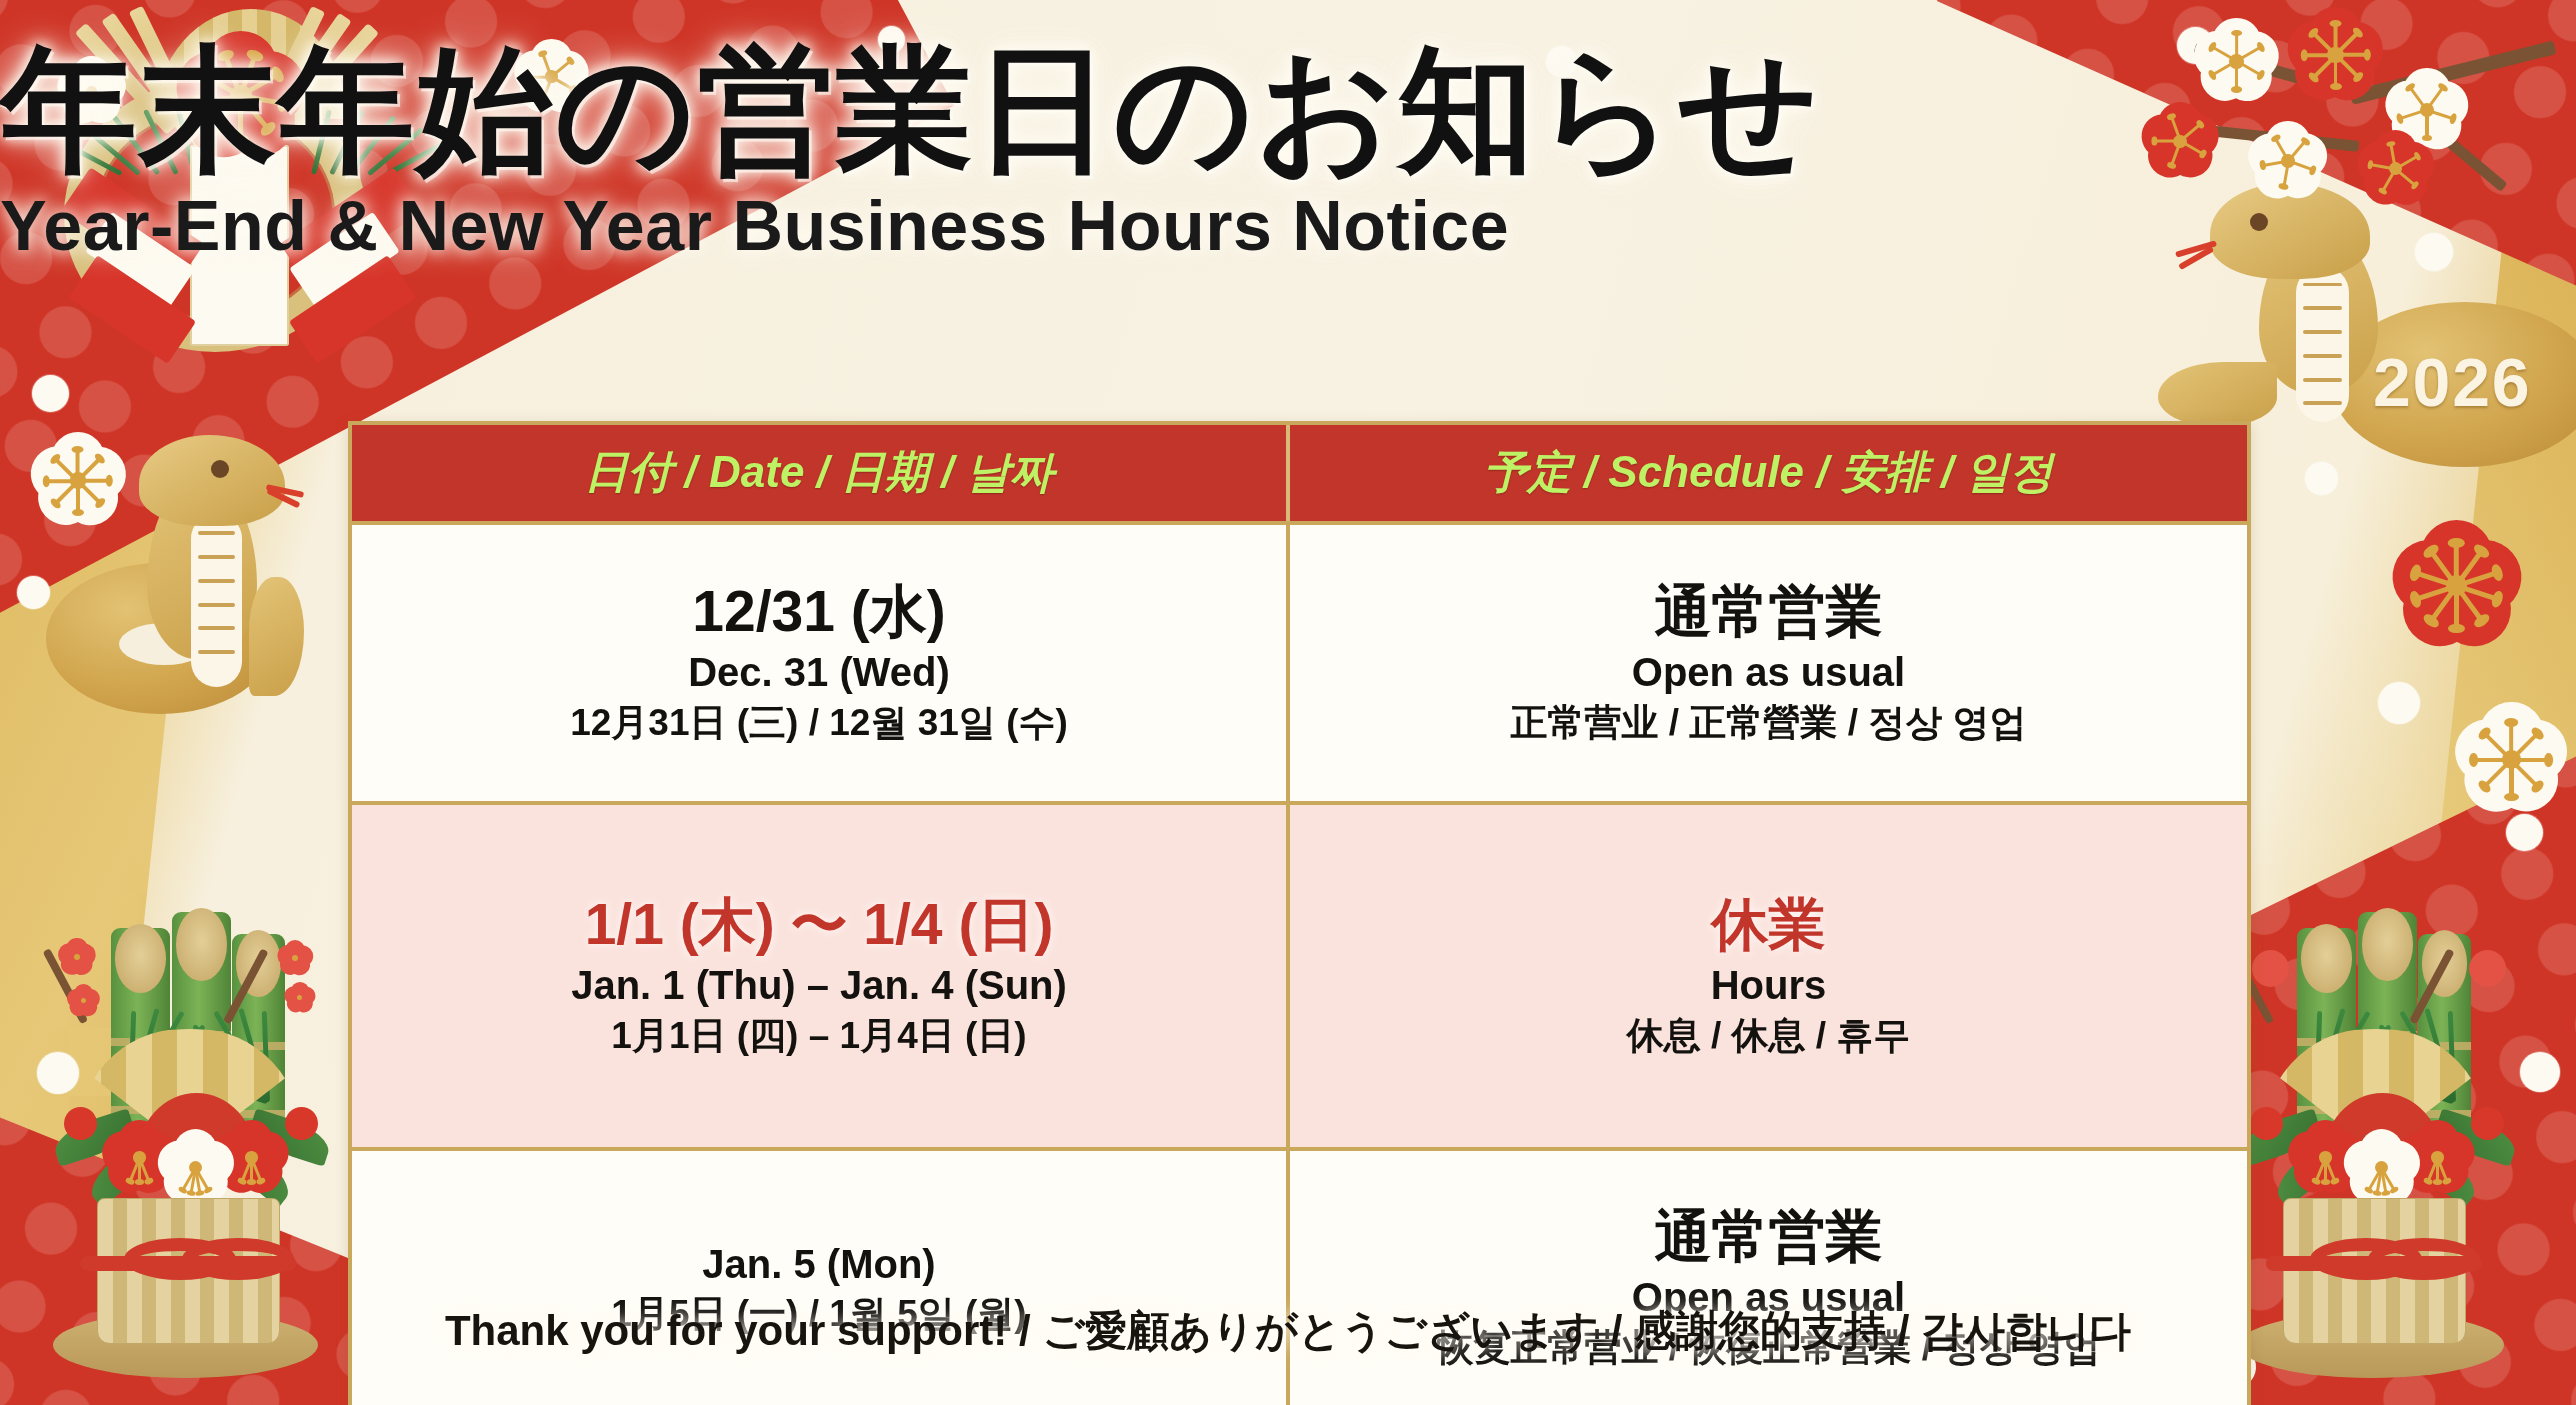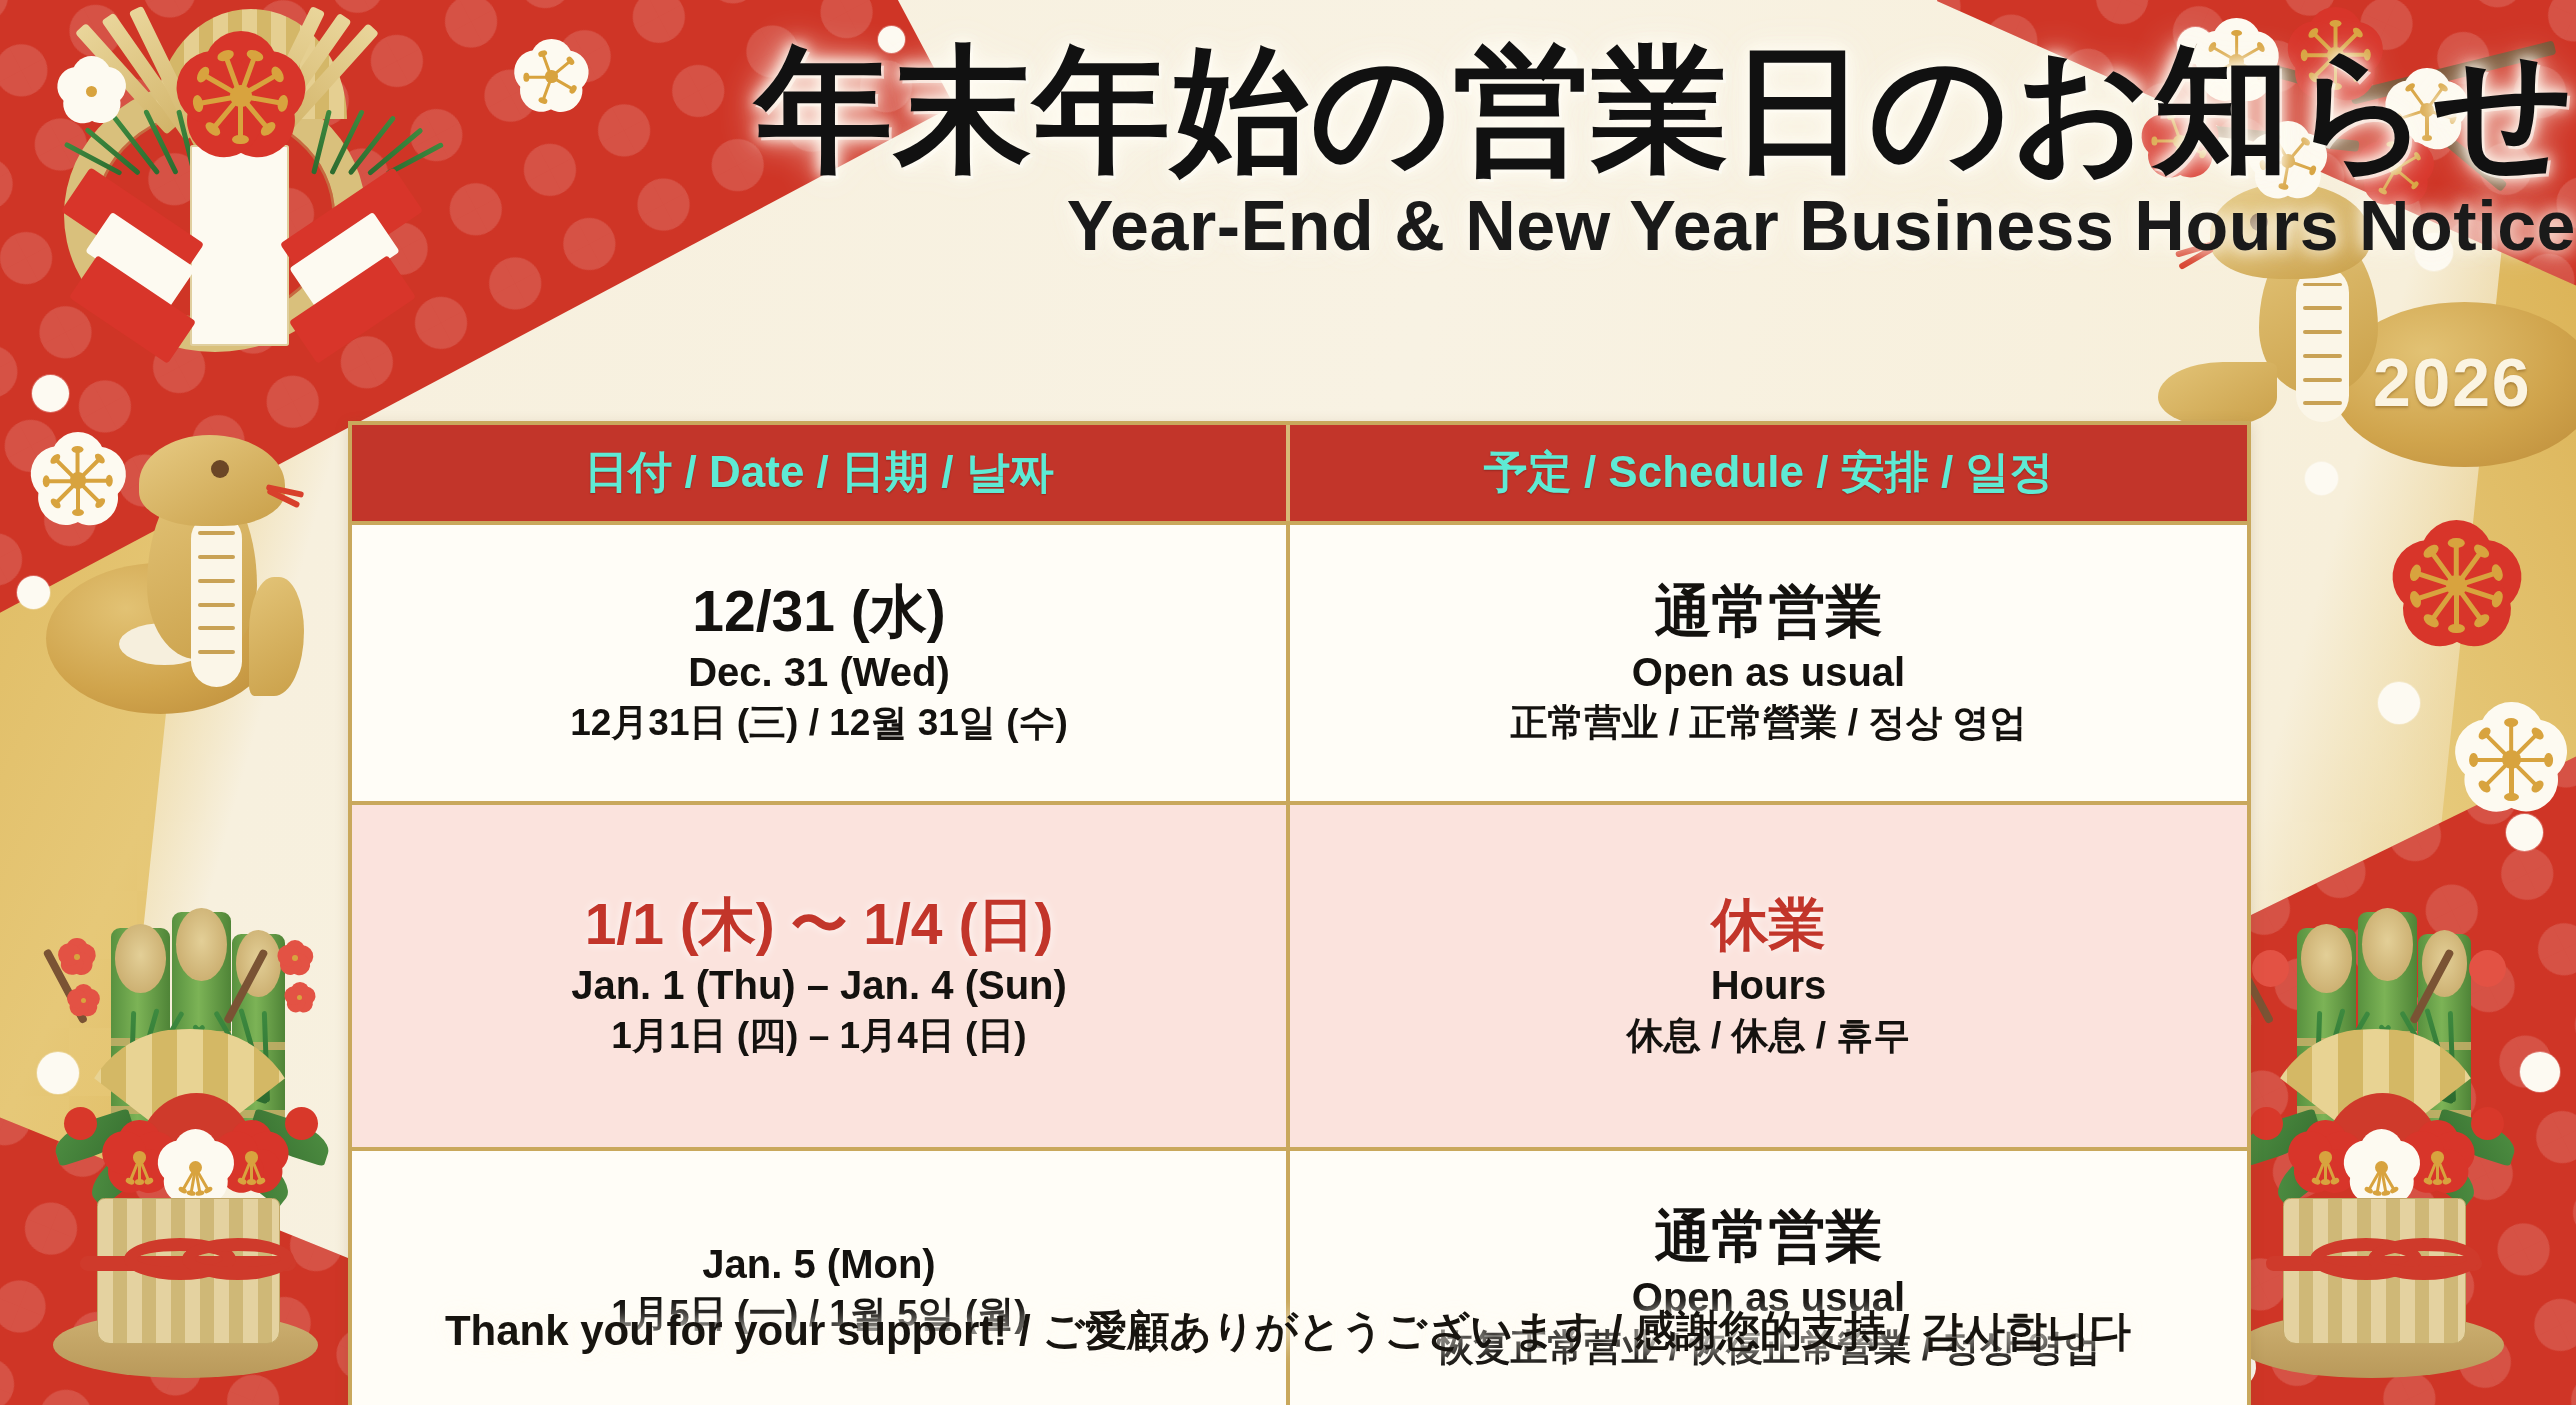--- a/index.html
+++ b/index.html
@@ -117,41 +117,41 @@
     background:linear-gradient(180deg,#cdb071,#b9995a);}
   .bow{position:absolute;}
   .bow .band{position:absolute;left:0;width:100%;height:14.6px;border-radius:7.3px;background:#cf3a2b;}
   .bow .loop{position:absolute;width:52%;height:74%;border:13.7px solid #cf3a2b;border-radius:50%;}
   .leaf{position:absolute;border-radius:60% 8% 60% 8%;background:linear-gradient(140deg,#4f8f42,#377031);}
   .berry{position:absolute;border-radius:50%;background:#d8382a;}
   .red-bump{position:absolute;border-radius:50% 50% 0 0 / 100% 100% 0 0;background:#cf3a2b;}
   .branch{position:absolute;border-radius:3.7px;background:#7a5334;transform-origin:0 50%;}
 
   
-  .title-wrap{position:absolute;left:0;right:0;top:37px;text-align:right;z-index:30;}
+  .title-wrap{position:absolute;left:0;right:0;top:37px;text-align:left;z-index:30;}
   .title-jp{font-size:137px;font-weight:bold;color:#111;line-height:1.06;
     letter-spacing:1.8px;
     text-shadow:0 0 20px rgba(255,252,242,.95),0 0 37px rgba(255,252,242,.9),
                 0 0 12.8px rgba(255,252,242,1),2.7px 2.7px 0 rgba(255,255,255,.6);}
   .title-en{font-size:70px;font-weight:bold;color:#1a1a1a;margin-top:3.7px;
     letter-spacing:0.5px;
     text-shadow:0 0 14.6px rgba(255,252,242,.95),0 0 27.4px rgba(255,252,242,.9);}
 
   
   .table{position:absolute;left:348px;top:421px;width:1903px;z-index:30;
     border:4.6px solid #c9a85c;background:#fffdf7;
     box-shadow:0 2.7px 12.8px rgba(120,90,40,.18);}
   .trow{display:flex;border-bottom:4.6px solid #c9a85c;}
   .trow:last-child{border-bottom:none;}
   .thead{background:#c2352a;}
   .tcell{flex:0 0 49.5%;padding:12.8px 16.5px;text-align:center;
     border-right:4.6px solid #c9a85c;display:flex;flex-direction:column;justify-content:center;}
   .tcell:last-child{border-right:none;flex:1 1 auto;}
-  .thead .tcell{color:#5eead4;font-size:44px;font-weight:bold;padding:18.3px 16.5px;
-    border-right-color:#d8b978;text-shadow:0 0.9px 1.8px rgba(0,0,0,.25);}
+  .thead .tcell{color:#bef264;font-size:44px;font-weight:bold;padding:18.3px 16.5px;
+    border-right-color:#d8b978;text-shadow:0 0.9px 1.8px rgba(0,0,0,.25);font-style:italic;}
   .row-open{background:#fffdf7;}
   .row-closed{background:#fbe3dd;}
   .l1{font-size:57px;font-weight:bold;color:#14120f;line-height:1.18;
       text-shadow:0 0 9.1px rgba(255,255,255,.85);}
   .l1.accent{color:#c2352a;}
   .l2{font-size:40px;font-weight:bold;color:#14120f;line-height:1.25;margin-top:1.8px;}
   .l3{font-size:37px;font-weight:bold;color:#14120f;line-height:1.3;margin-top:1.8px;}
   .r2{height:280px;}
   .r3{height:346px;}
   .r4{height:274px;}

